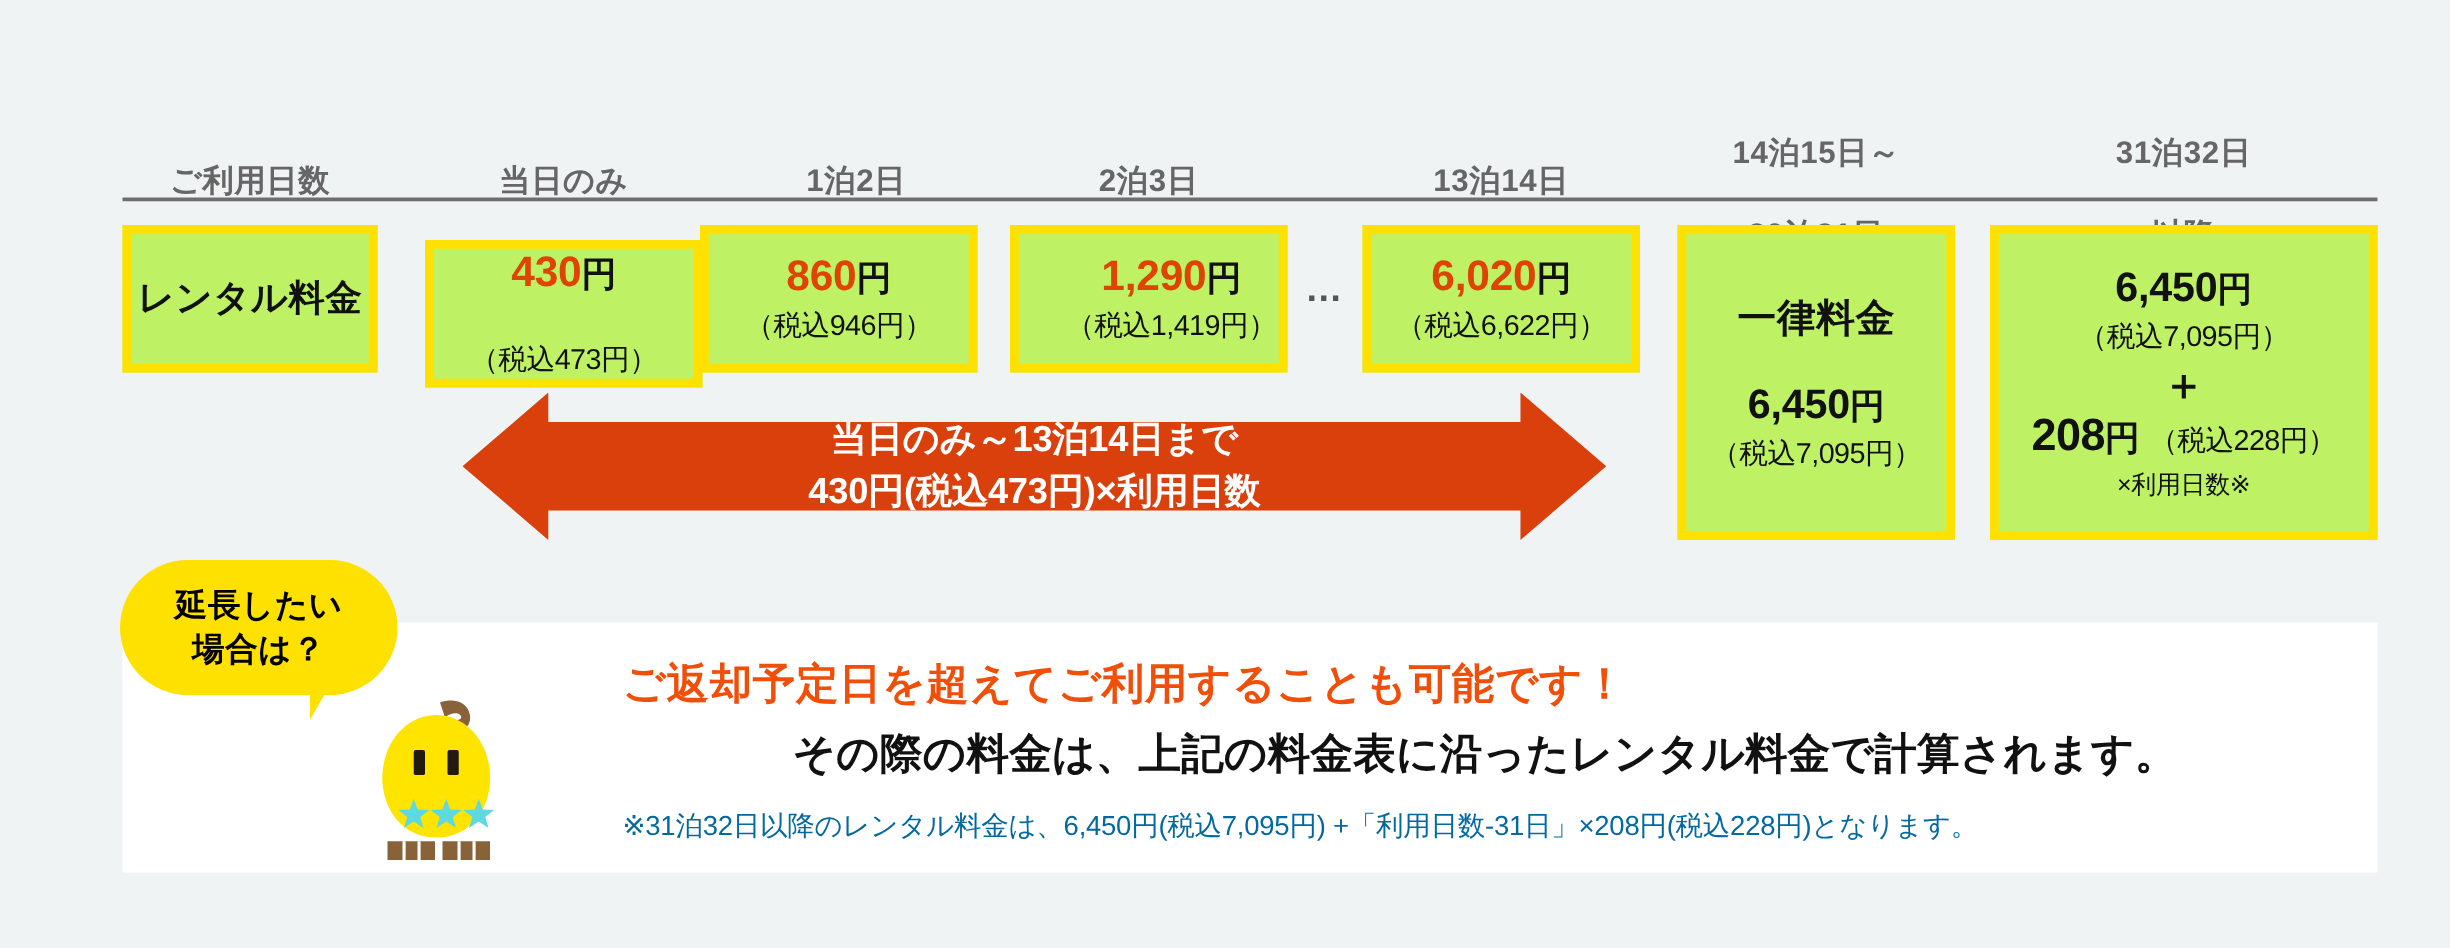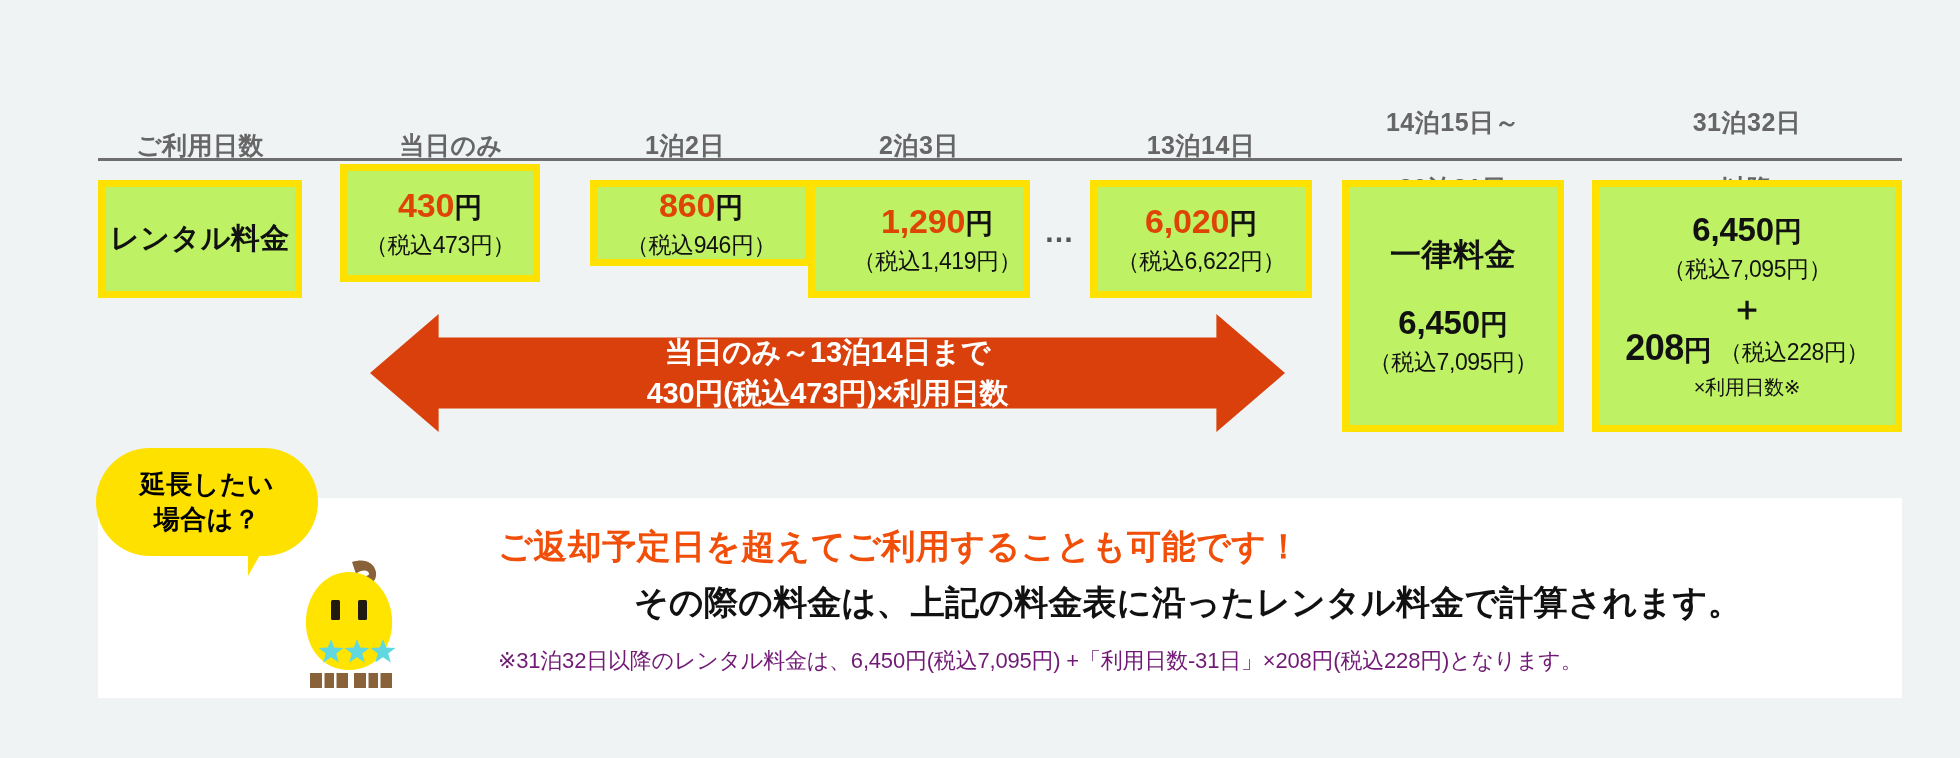--- a/index.html
+++ b/index.html
@@ -78,22 +78,22 @@
     white-space: nowrap;
   }
 
   
   #cell-rental {
     left: 98px; top: 180px; width: 204px; height: 118px;
     display: flex; align-items: center; justify-content: center;
   }
 
   
-  #cell-d0 { left: 340px;  top: 164px; width: 200px; height: 118px; }
-  #cell-d1 { left: 590px;  top: 180px; width: 222px; height: 86px; }
+  #cell-d0 { left: 340px;  top: 192px; width: 222px; height: 118px; justify-content: space-between; }
+  #cell-d1 { left: 560px;  top: 180px; width: 222px; height: 118px; }
   #cell-d2 { left: 808px;  top: 180px; width: 222px; height: 118px; padding-left: 36px; }
   #cell-d13{ left: 1090px; top: 180px; width: 222px; height: 118px; }
 
   .cell-price {
     display: flex; flex-direction: column;
     align-items: center; justify-content: center;
   }
 
   
   #ellipsis {
@@ -218,21 +218,21 @@
   #notice-sub {
     color: #111111;
     font-weight: bold;
     font-size: 34px;
     letter-spacing: .2px;
     margin-top: 10px;
     white-space: nowrap;
     text-align: center;
   }
   #notice-foot {
-    color: #701a75;
+    color: #0369a1;
     font-size: 22px;
     letter-spacing: -0.2px;
     margin-top: 20px;
     white-space: nowrap;
   }
 </style>
 </head>
 <body>
 
 <div id="price-table">

